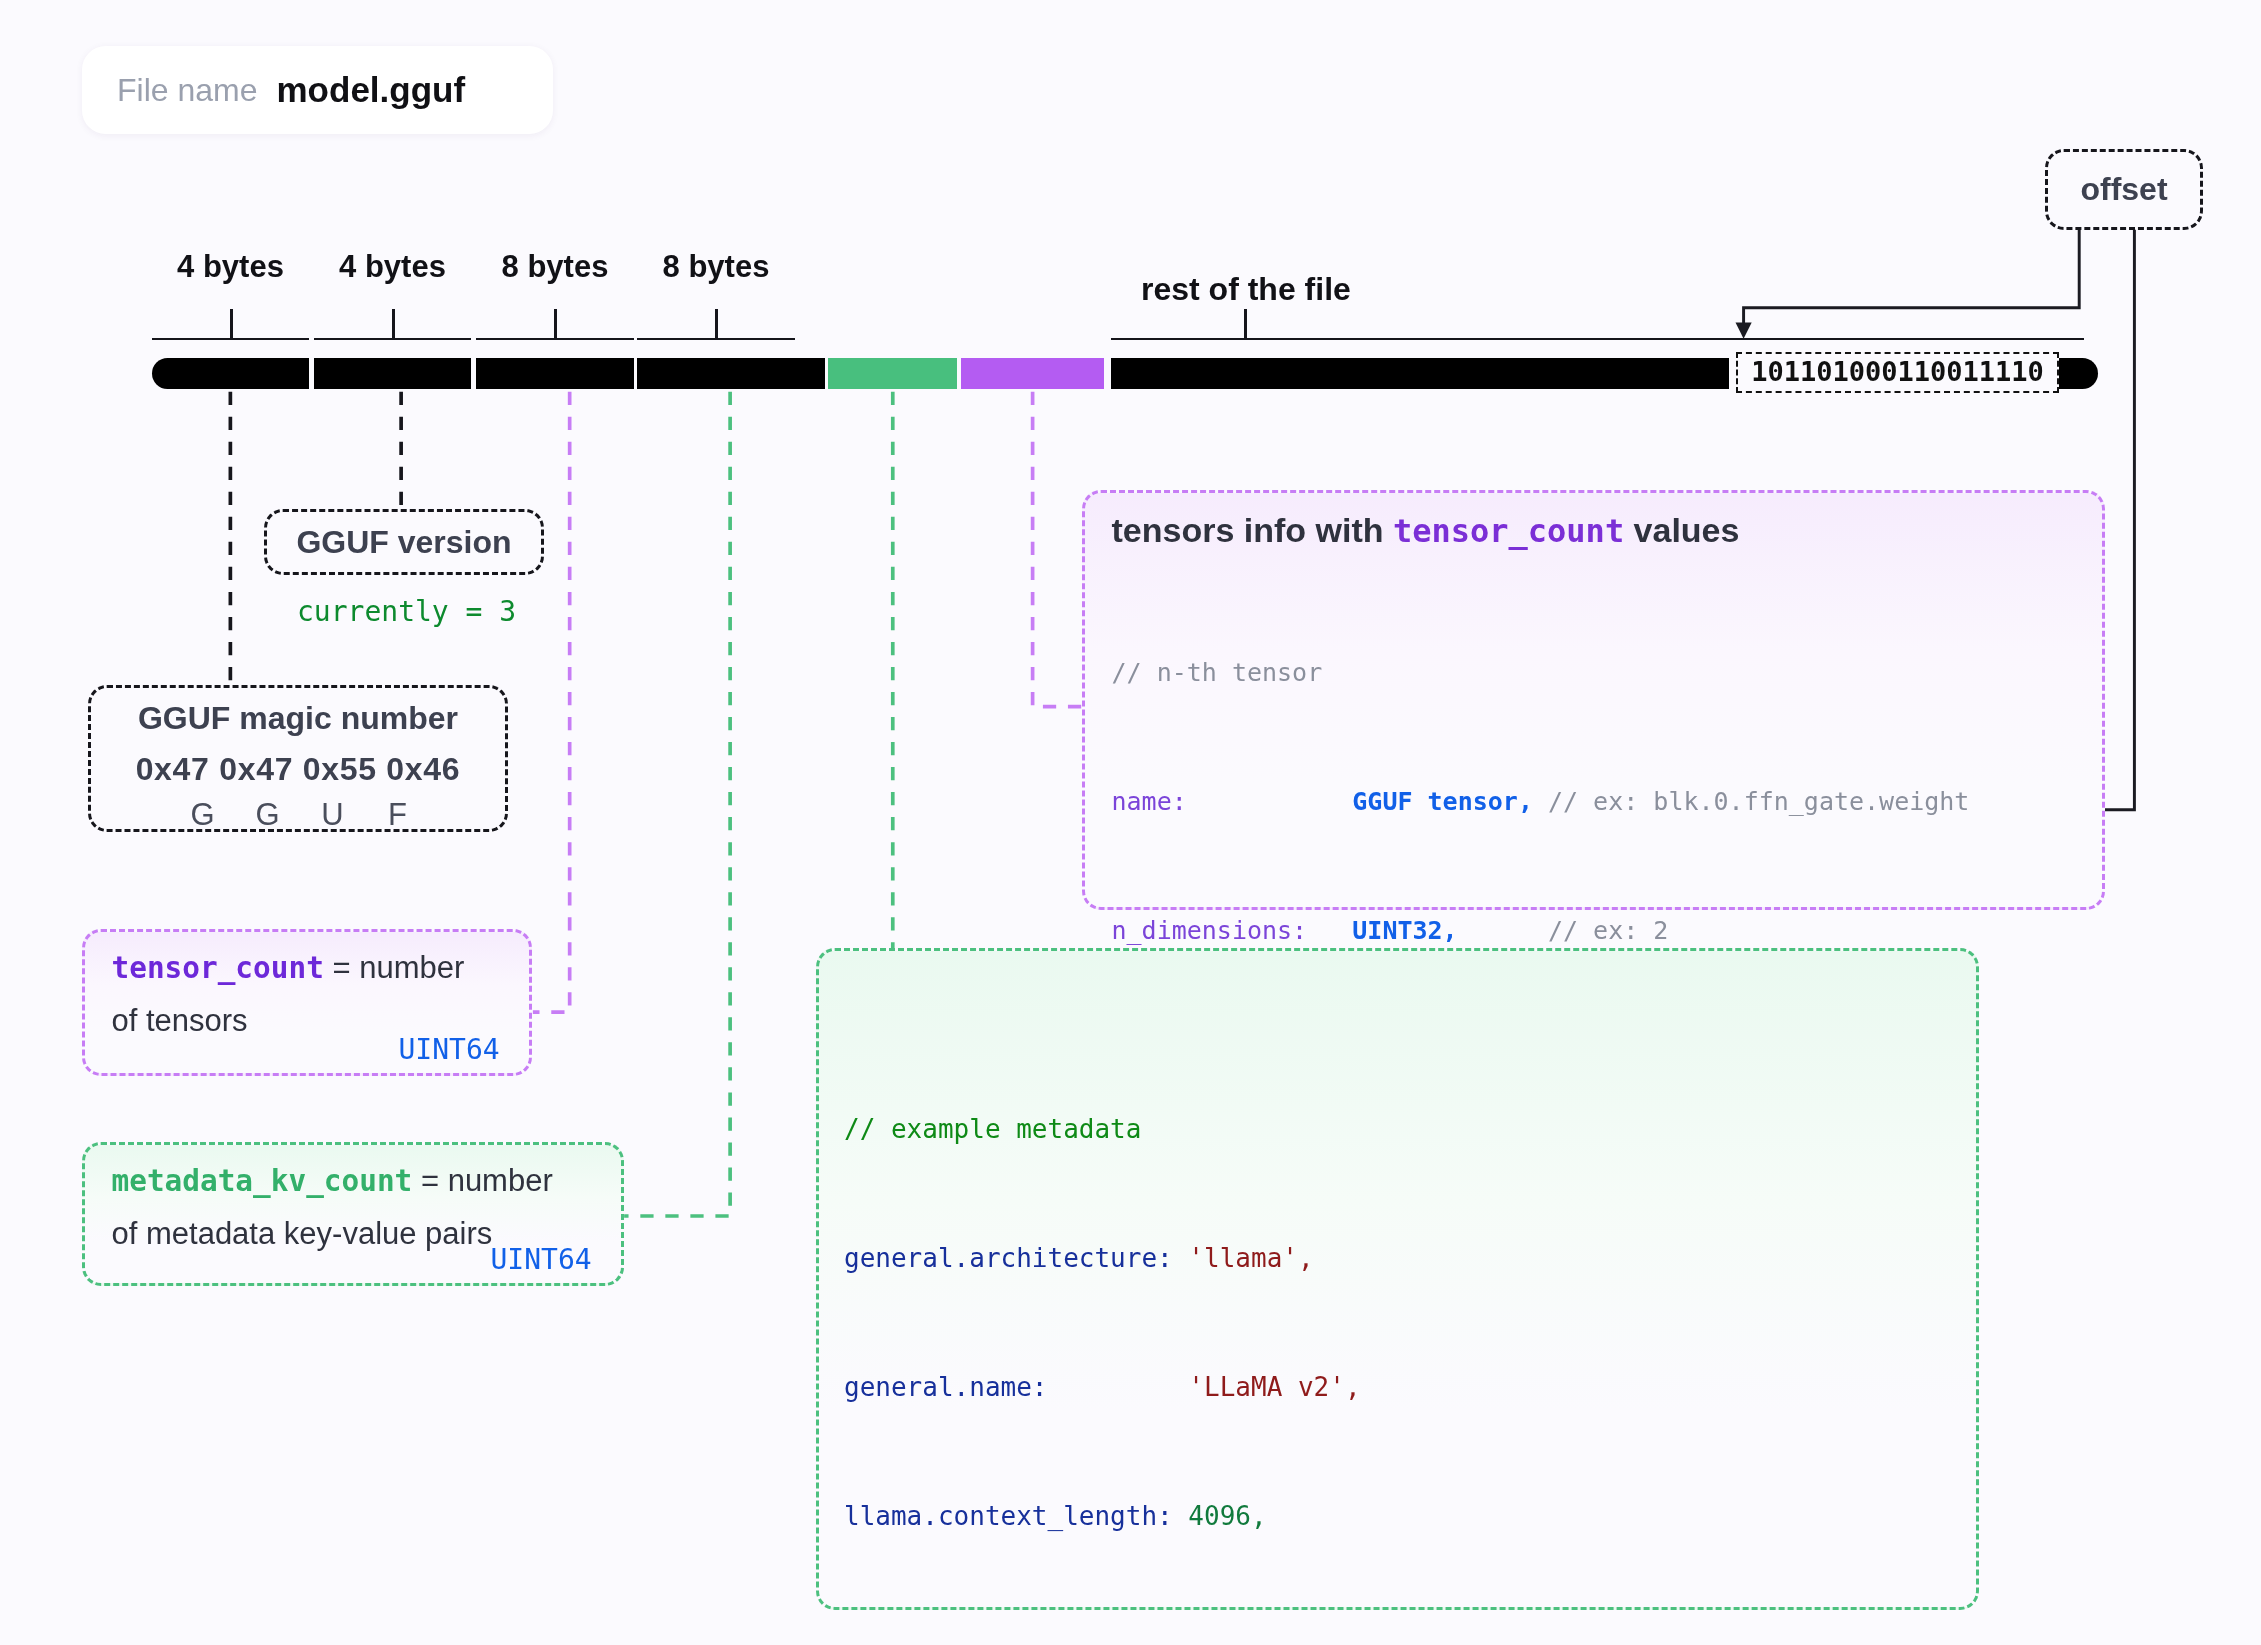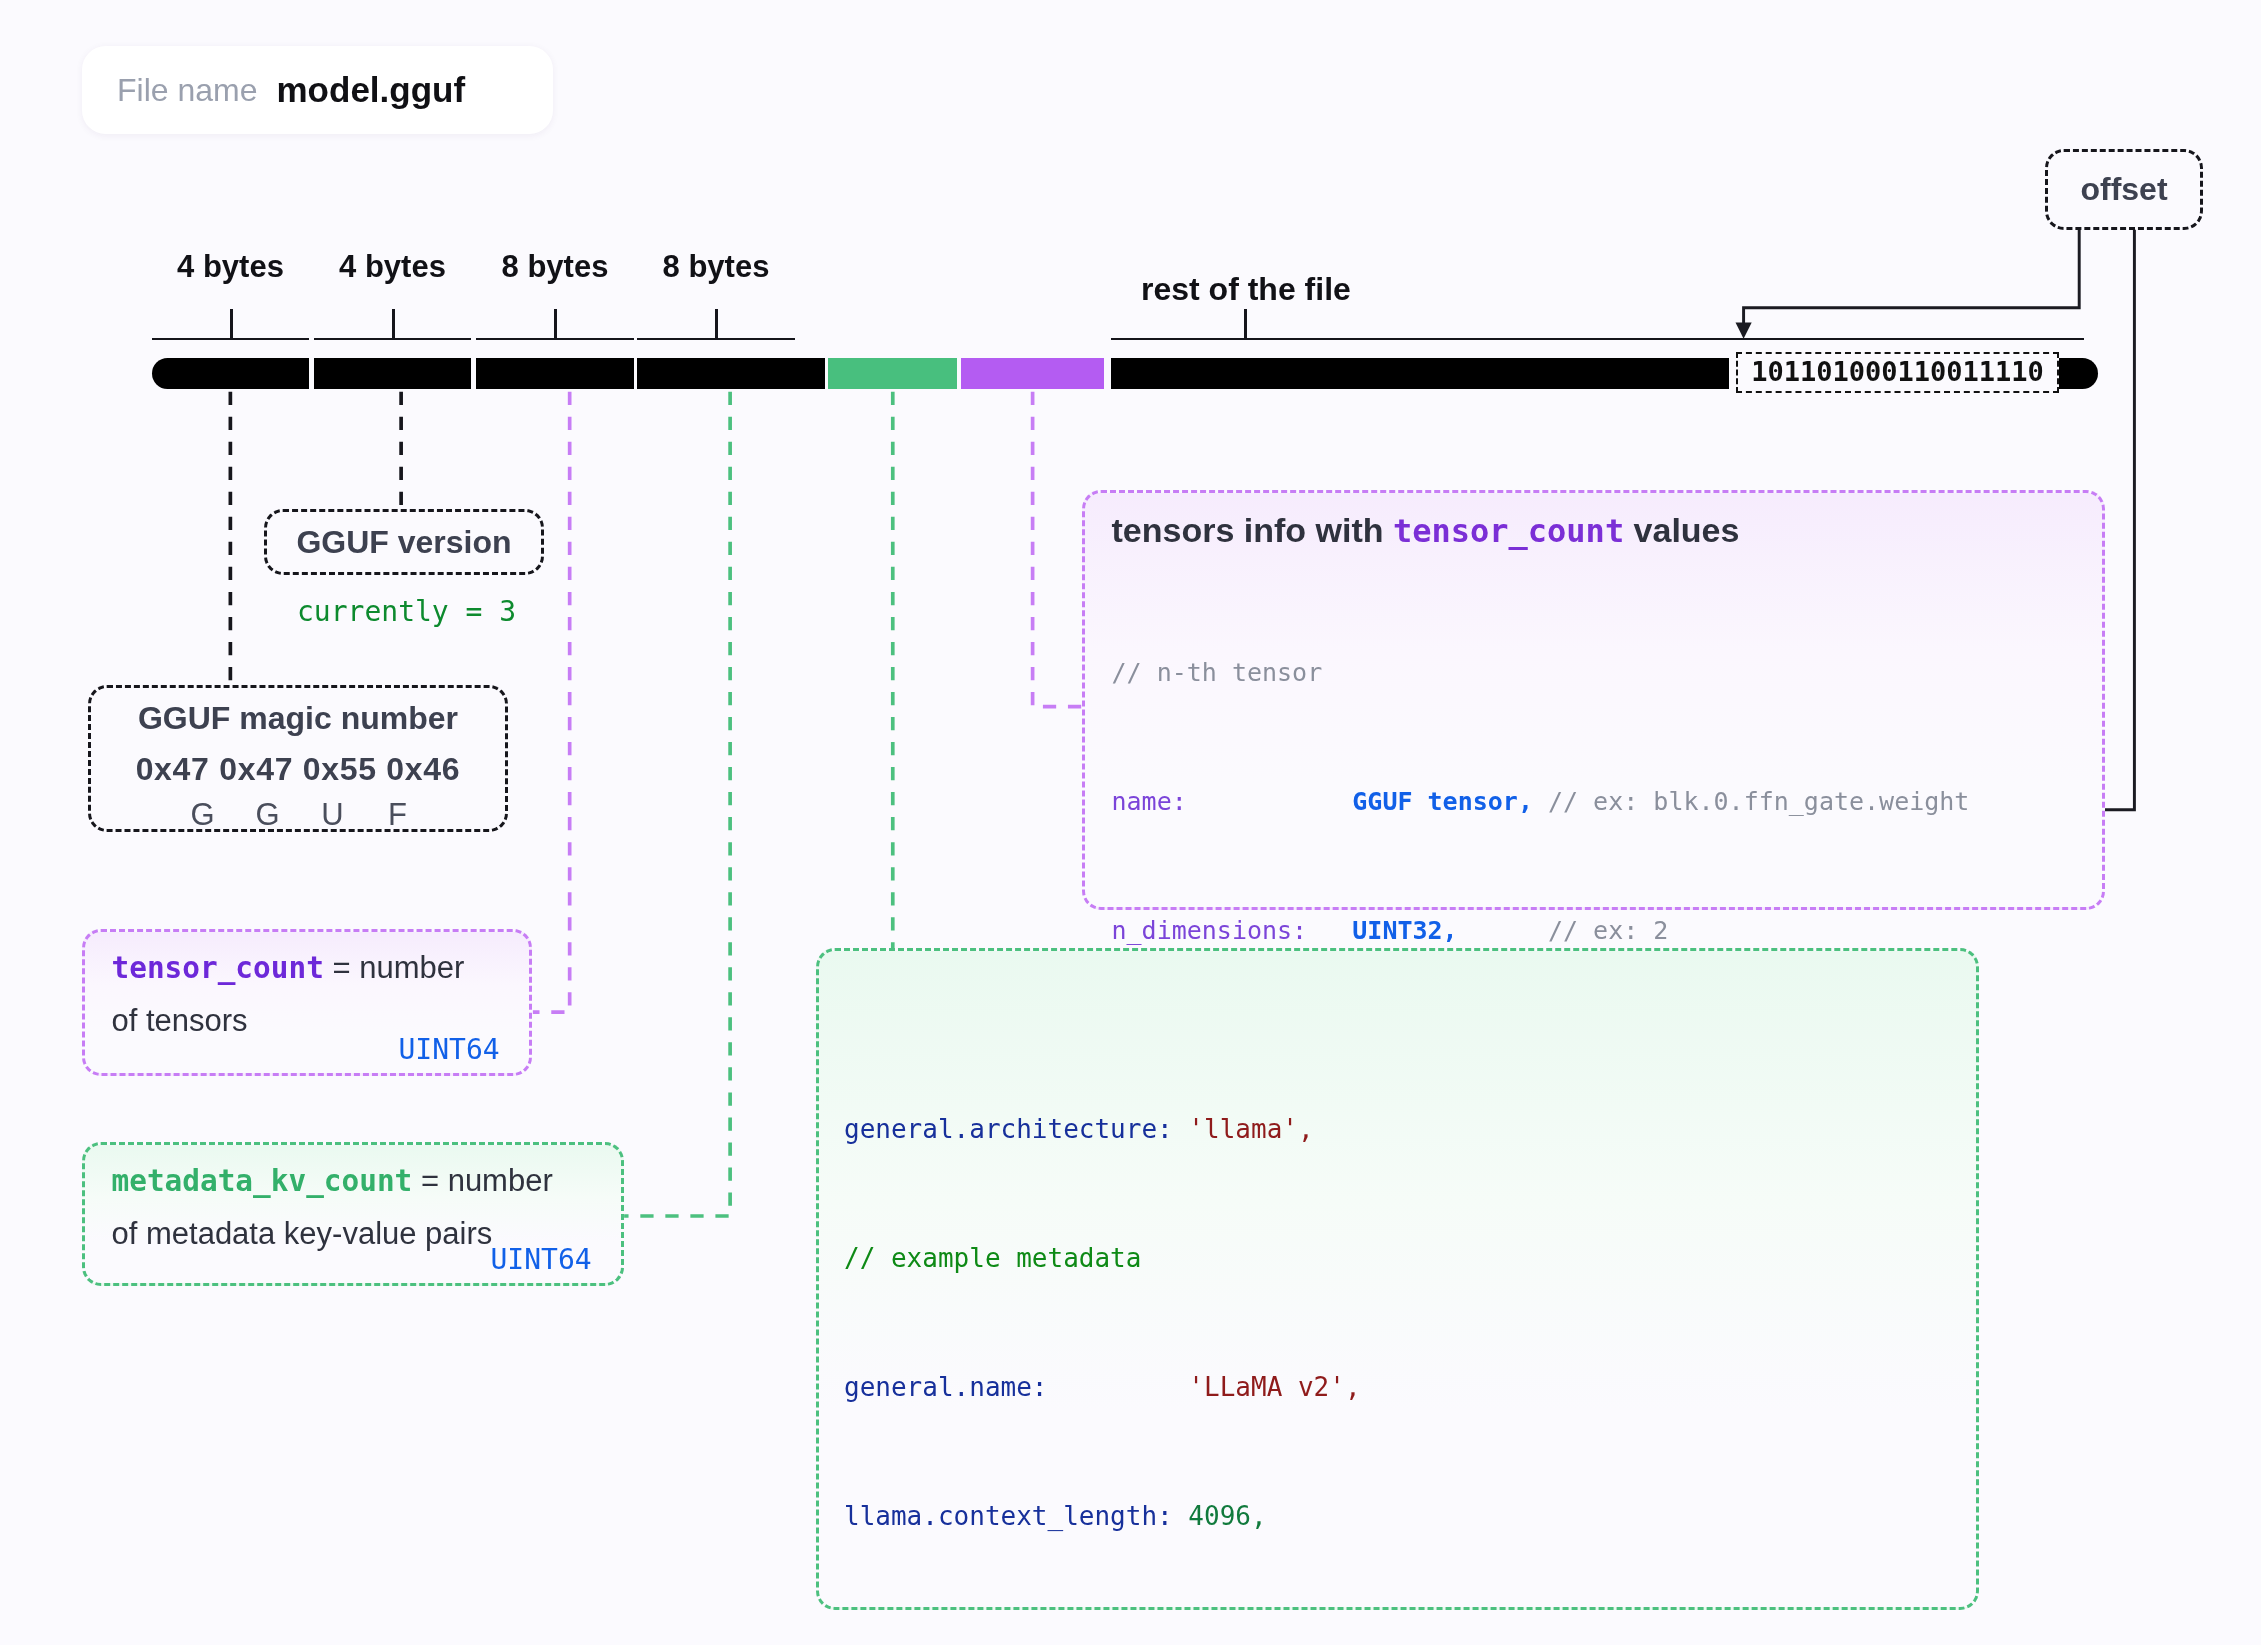--- a/index.html
+++ b/index.html
@@ -248,22 +248,22 @@
     <div><span class="c-key tl-k">dimensions:</span><span class="c-type tl-t">UINT64[],</span><span class="c-cmt tl-c">// ex: [ 4096, 32000 ]</span></div>
     <div><span class="c-key tl-k">type:</span><span class="c-type tl-t">UINT32,</span><span class="c-cmt tl-c">// ex: 10 (GGML_TYPE_Q2_K)</span></div>
     <div><span class="c-key tl-k">offset:</span><span class="c-type tl-t">UINT64</span><span class="c-cmt tl-c">// ex: 43024384</span></div>
     <div><span class="c-cmt">// (n+1)-th tensor</span></div>
     <div><span class="c-red">...</span></div>
   </div>
 </div>
 
 <div class="abs callout green" id="metadata-box">
   <div class="code">
+    <div><span class="m-cmt">// example metadata</span></div>
     <div><span class="m-key mk">general.architecture:</span><span class="m-str mv">'llama',</span></div>
-    <div><span class="m-cmt">// example metadata</span></div>
     <div><span class="m-key mk">general.name:</span><span class="m-str mv">'LLaMA v2',</span></div>
     <div><span class="m-key mk">llama.context_length:</span><span class="m-num mv">4096,</span></div>
     <div><span class="m-punc mk">... ,</span></div>
     
     
     
     
     
     
     

